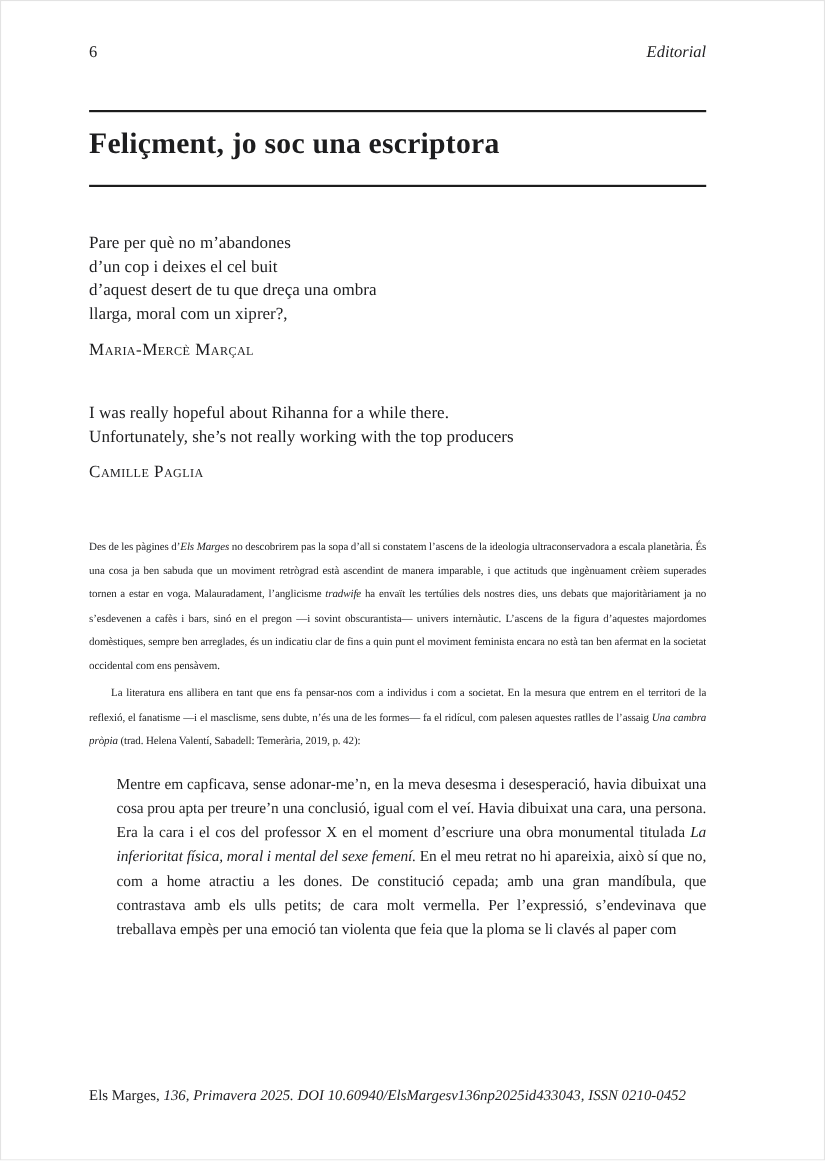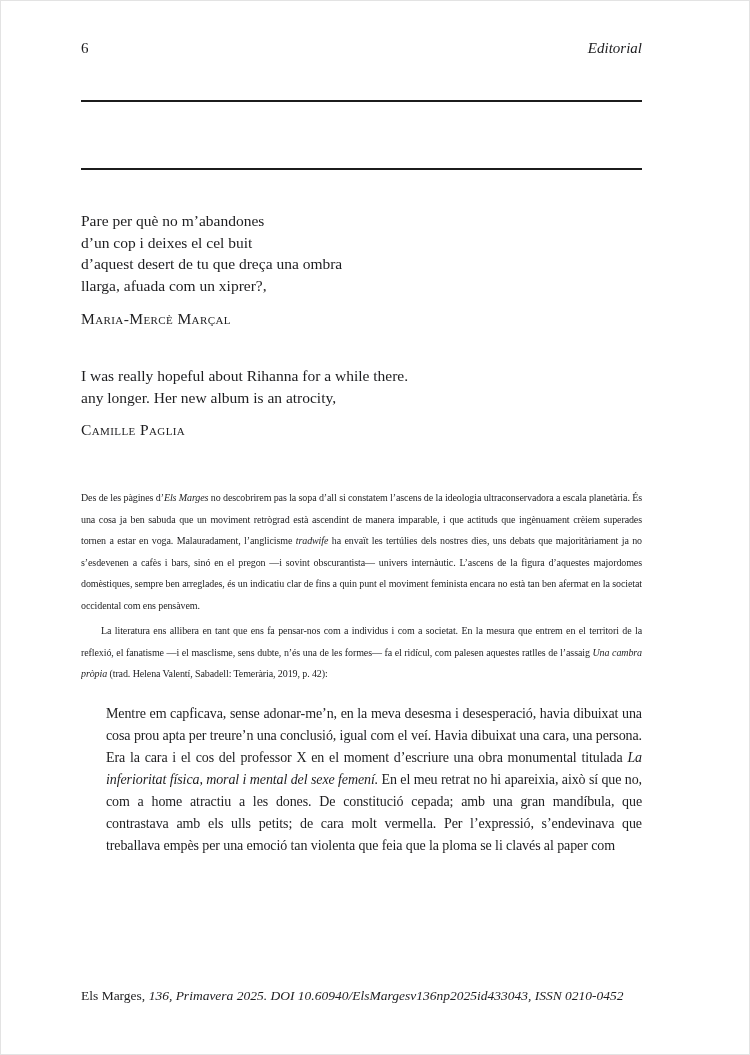--- a/index.html
+++ b/index.html
@@ -117,34 +117,35 @@
 
 <div class="page">
 
   <div class="running-head">
     <span class="head-left">6</span>
     <span class="head-right">Editorial</span>
   </div>
 
   <div class="rule rule-top"></div>
 
+  <h1 class="article-title">Feliçment, jo soc una escriptora</h1>
 
   <div class="rule rule-under-title"></div>
 
   <div class="epigraph epigraph-1">
     <div>Pare per què no m’abandones</div>
     <div>d’un cop i deixes el cel buit</div>
     <div>d’aquest desert de tu que dreça una ombra</div>
-    <div>llarga, afuada com un xiprer?,</div>
+    <div>llarga, moral com un xiprer?,</div>
     <div class="attribution">Maria-Mercè Marçal</div>
   </div>
 
   <div class="epigraph epigraph-2">
     <div>I was really hopeful about Rihanna for a while there.</div>
-    <div>any longer. Her new album is an atrocity,</div>
+    <div>Unfortunately, she’s not really working with the top producers</div>
     <div class="attribution">Camille Paglia</div>
   </div>
 
   <div class="body-flow">
     <p>Des de les pàgines d’<i>Els Marges</i> no descobrirem pas la sopa d’all si constatem l’ascens de la ideologia ultraconservadora a escala planetària. És una cosa ja ben sabuda que un moviment retrògrad està ascendint de manera imparable, i que actituds que ingènuament crèiem superades tornen a estar en voga. Malauradament, l’anglicisme <i>tradwife</i> ha envaït les tertúlies dels nostres dies, uns debats que majoritàriament ja no s’esdevenen a cafès i bars, sinó en el pregon —i sovint obscurantista— univers internàutic. L’ascens de la figura d’aquestes majordomes domèstiques, sempre ben arreglades, és un indicatiu clar de fins a quin punt el moviment feminista encara no està tan ben afermat en la societat occidental com ens pensàvem.</p>
     <p class="indented">La literatura ens allibera en tant que ens fa pensar-nos com a individus i com a societat. En la mesura que entrem en el territori de la reflexió, el fanatisme —i el masclisme, sens dubte, n’és una de les formes— fa el ridícul, com palesen aquestes ratlles de l’assaig <i>Una cambra pròpia</i> (trad. Helena Valentí, Sabadell: Temerària, 2019, p. 42):</p>
     <div class="block-quote">Mentre em capficava, sense adonar-me’n, en la meva desesma i desesperació, havia dibuixat una cosa prou apta per treure’n una conclusió, igual com el veí. Havia dibuixat una cara, una persona. Era la cara i el cos del professor X en el moment d’escriure una obra monumental titulada <i>La inferioritat física, moral i mental del sexe femení.</i> En el meu retrat no hi apareixia, això sí que no, com a home atractiu a les dones. De constitució cepada; amb una gran mandíbula, que contrastava amb els ulls petits; de cara molt vermella. Per l’expressió, s’endevinava que treballava empès per una emoció tan violenta que feia que la ploma se li clavés al paper com</div>
   </div>
 
   <div class="page-footer">

